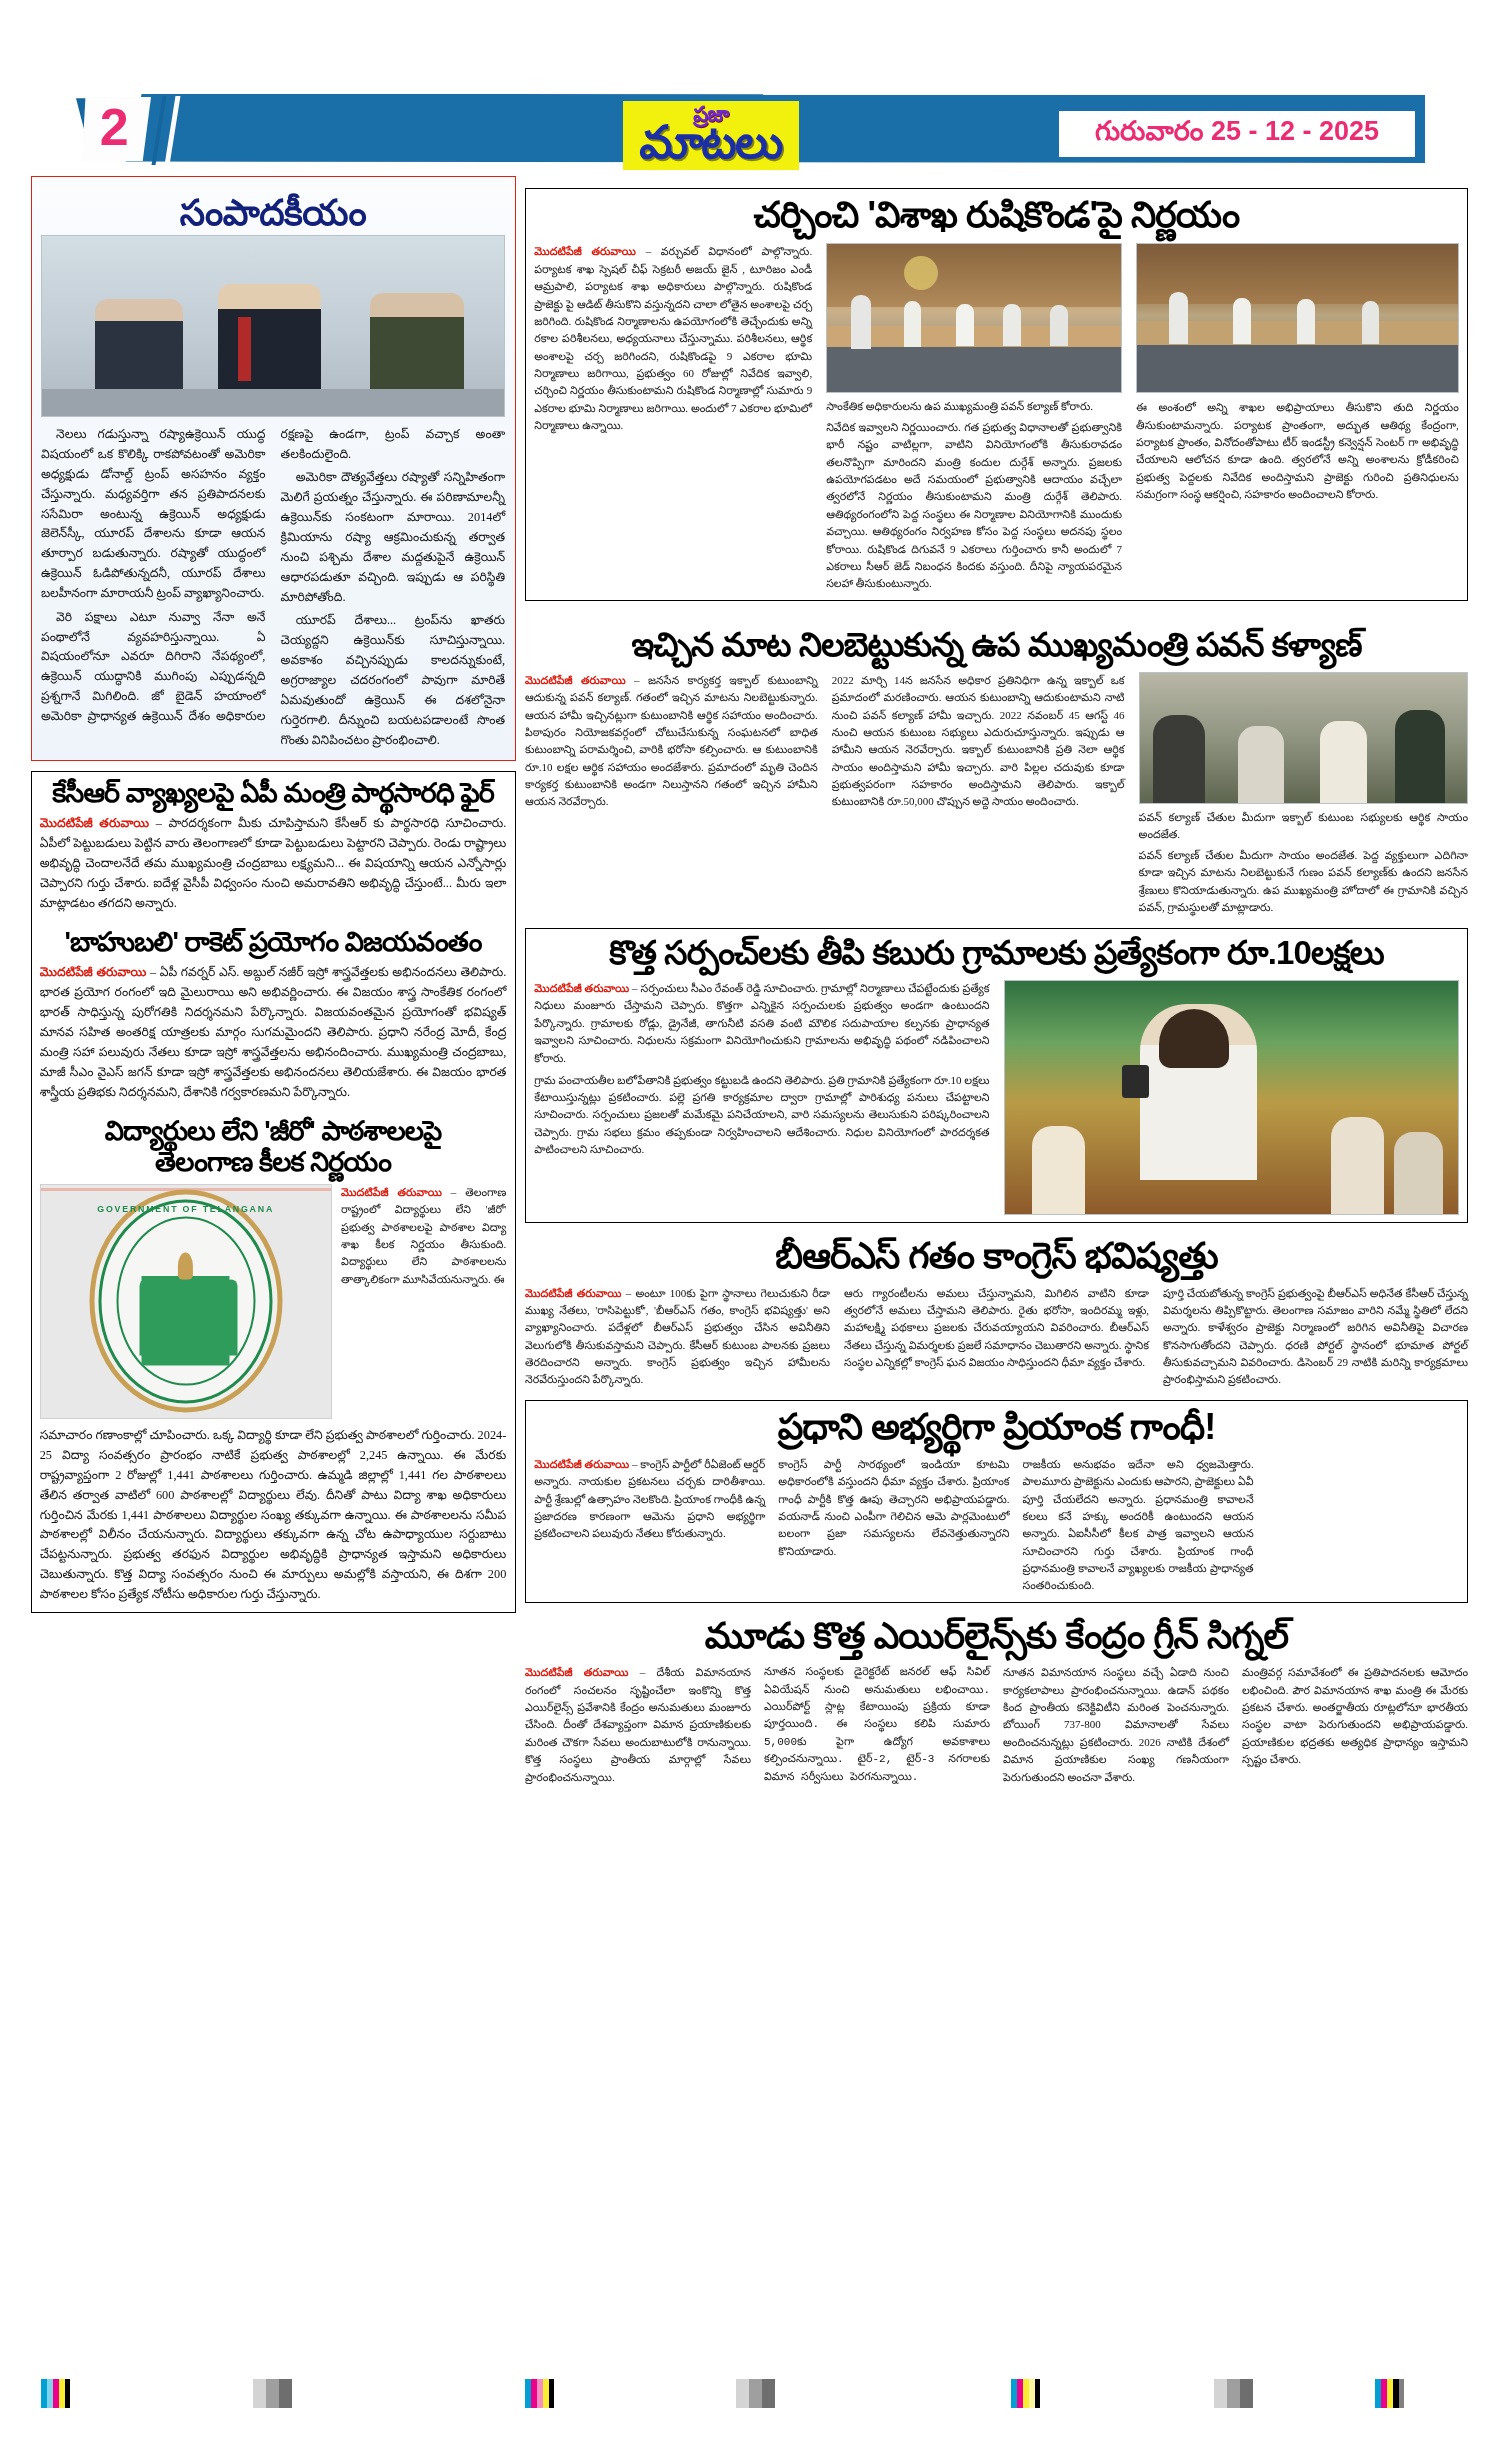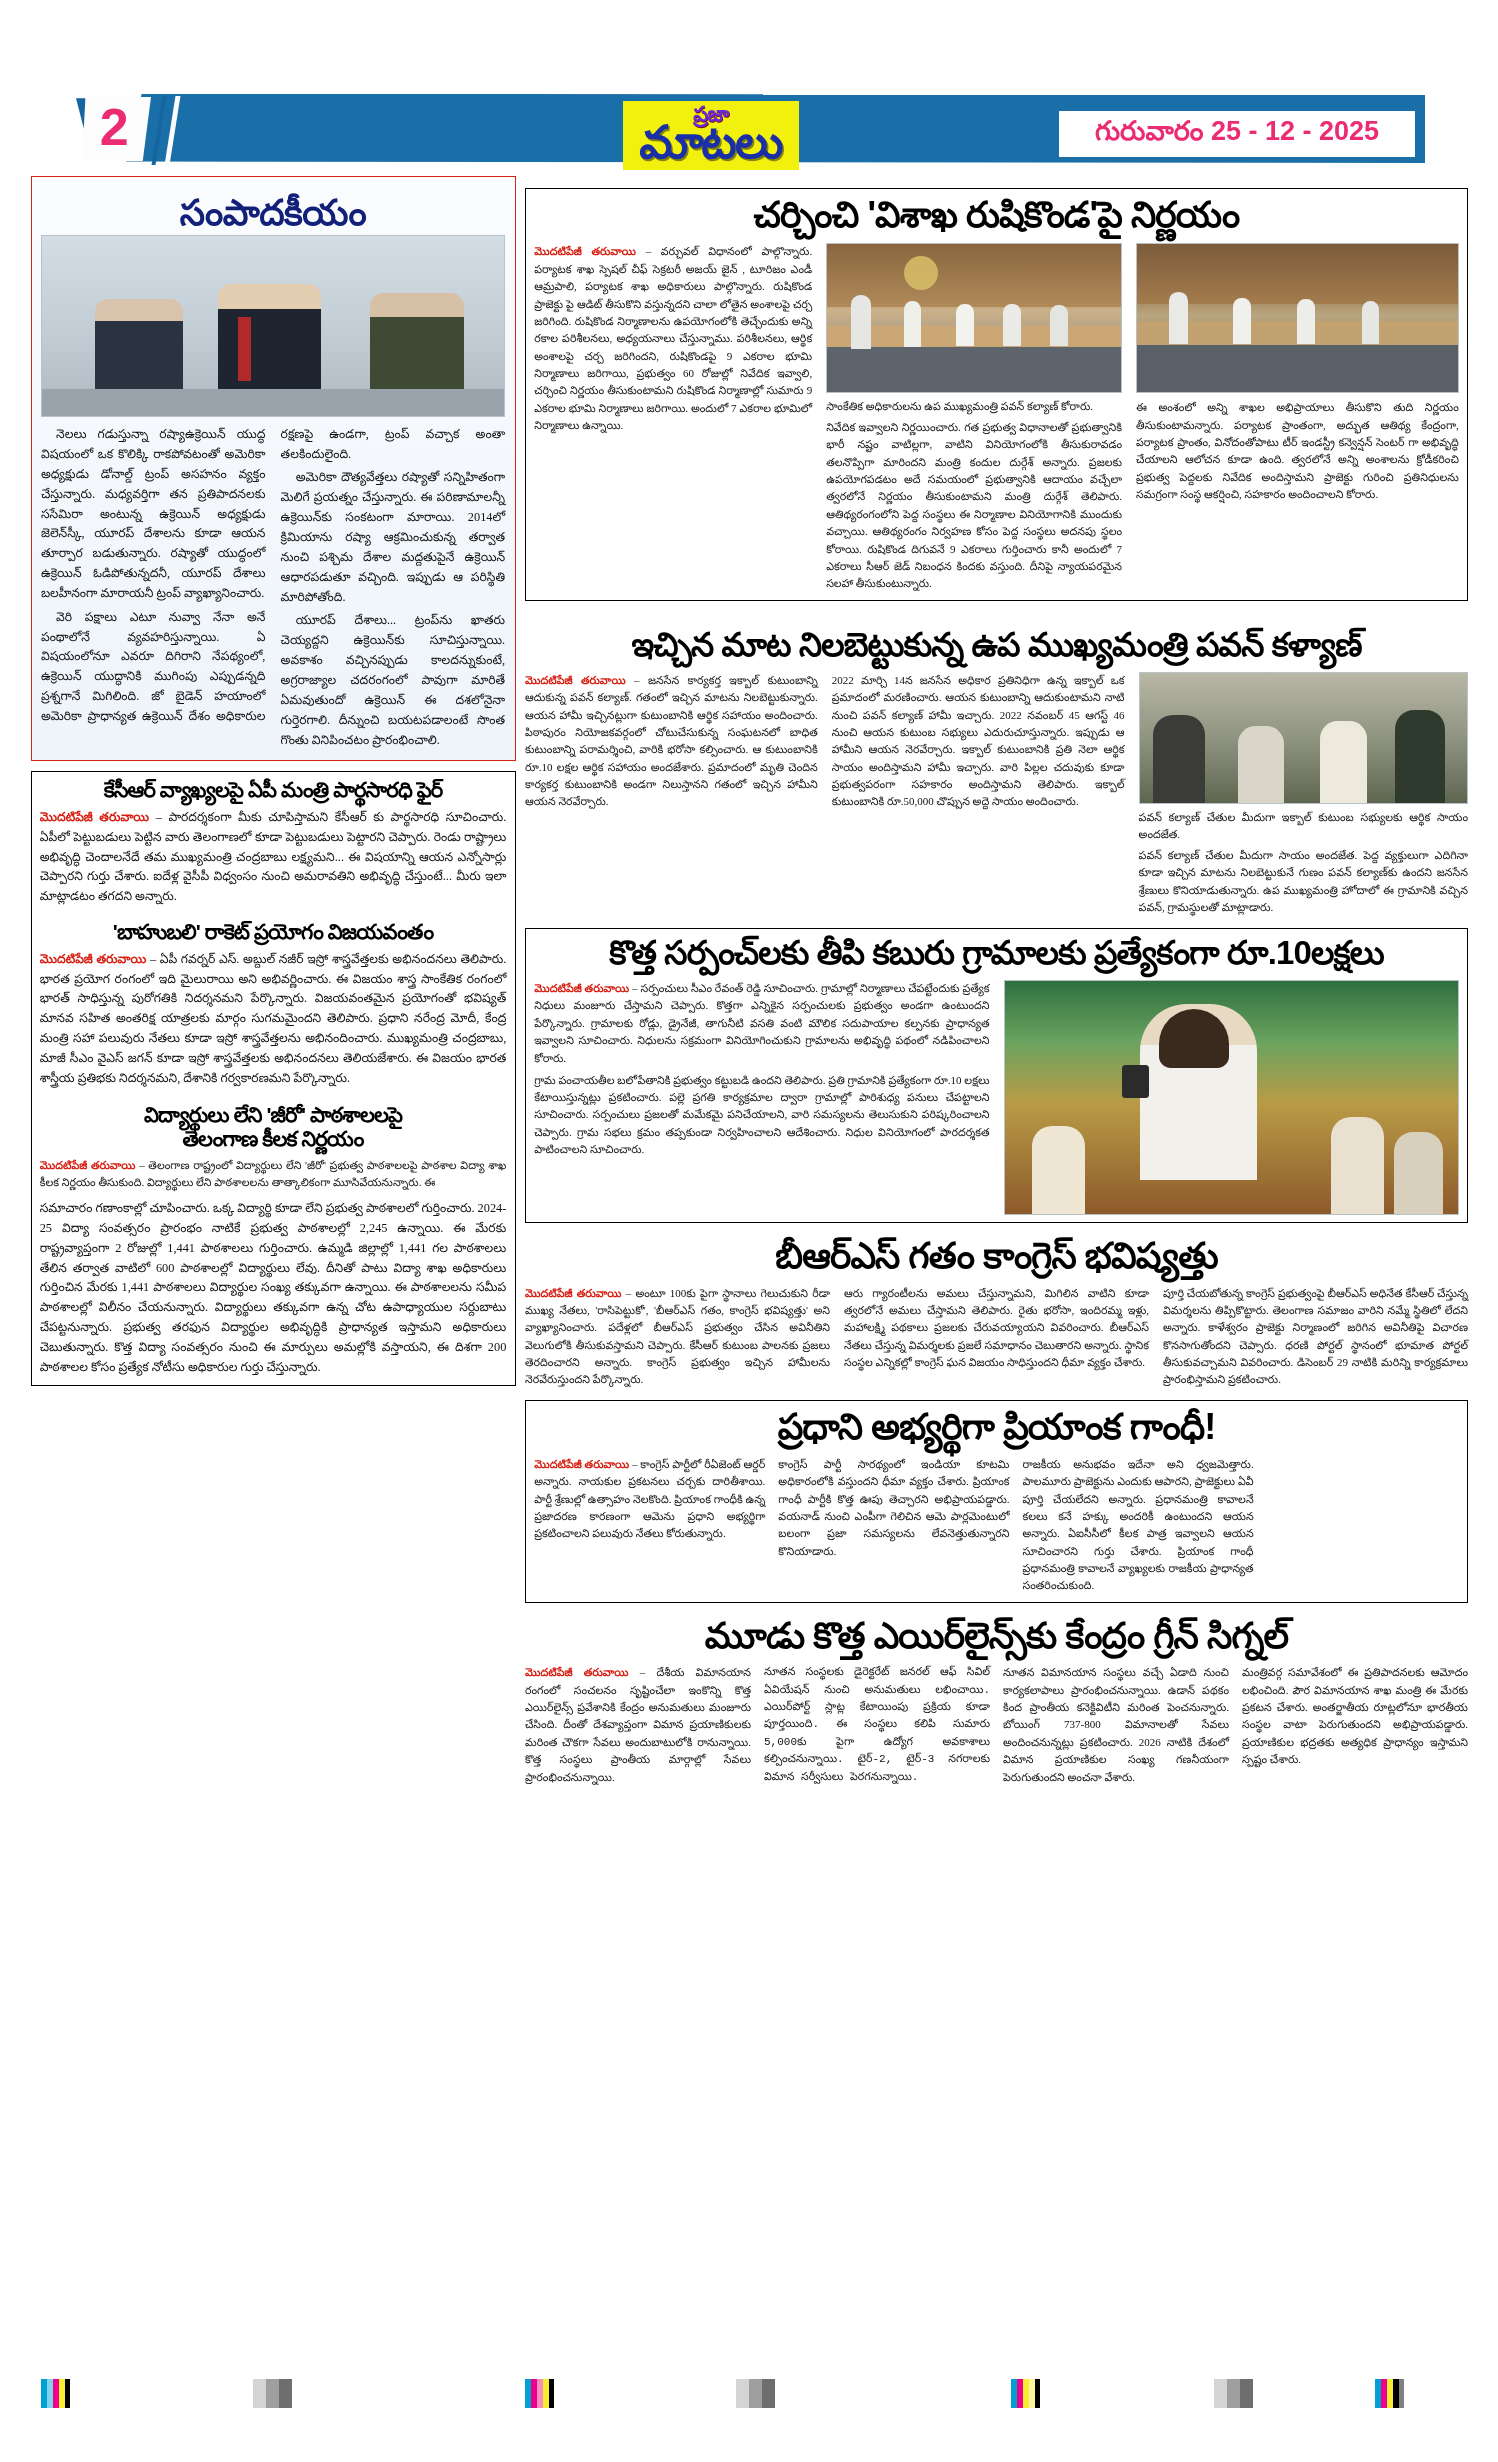--- a/index.html
+++ b/index.html
@@ -97,21 +97,21 @@
   .ph-fig { position:absolute; bottom:0; border-radius:13px 13px 0 0; }
 
   .news-box { border:1.8px solid #000; background:#fff; padding:5.9px 8.2px 7px 8.2px; margin-top:10.6px; }
   .hl {
     font-family:"Liberation Sans","DejaVu Sans",sans-serif;
     font-weight:bold; color:#000; text-align:center;
     line-height:1.12; letter-spacing:-0.9px;
   }
   .hl-xl { font-size:36px; }
   .hl-lg { font-size:33px; }
-  .hl-md { font-size:21px; }
+  .hl-md { font-size:27px; }
 
   .cols2 { column-count:2; column-gap:15.2px; }
 
   .body-txt {
     font-size:12.3px; line-height:1.62; text-align:justify; color:#111;
     font-family:"Liberation Serif","DejaVu Serif",serif;
     hyphens:auto; word-break:break-word;
   }
   .body-txt.sm { font-size:11px; line-height:1.58; }
   .lead { color:#d81f12; font-weight:bold; }
@@ -189,20 +189,35 @@
       <div class="body-txt" style="margin-top:5.9px;text-align:justify;">
         <span class="lead">మొదటిపేజీ తరువాయి</span>
         <span> – </span>
         <span>ఏపీ గవర్నర్ ఎస్. అబ్దుల్ నజీర్ ఇస్రో శాస్త్రవేత్తలకు అభినందనలు తెలిపారు. భారత ప్రయోగ రంగంలో ఇది మైలురాయి అని అభివర్ణించారు. ఈ విజయం శాస్త్ర సాంకేతిక రంగంలో భారత్ సాధిస్తున్న పురోగతికి నిదర్శనమని పేర్కొన్నారు. విజయవంతమైన ప్రయోగంతో భవిష్యత్ మానవ సహిత అంతరిక్ష యాత్రలకు మార్గం సుగమమైందని తెలిపారు. ప్రధాని నరేంద్ర మోదీ, కేంద్ర మంత్రి సహా పలువురు నేతలు కూడా ఇస్రో శాస్త్రవేత్తలను అభినందించారు. ముఖ్యమంత్రి చంద్రబాబు, మాజీ సీఎం వైఎస్ జగన్ కూడా ఇస్రో శాస్త్రవేత్తలకు అభినందనలు తెలియజేశారు. ఈ విజయం భారత శాస్త్రీయ ప్రతిభకు నిదర్శనమని, దేశానికి గర్వకారణమని పేర్కొన్నారు.</span>
       </div>
 
       <div class="hl hl-md" style="margin-top:14px;">విద్యార్థులు లేని 'జీరో' పాఠశాలలపై</div>
       <div class="hl hl-md">తెలంగాణ కీలక నిర్ణయం</div>
 
       <div style="display:flex; gap:9.4px; margin-top:7px;">
+        <div class="emblem-wrap" style="width:292px;height:235px;">
+          <div style="position:absolute;left:0;top:3.5px;width:100%;height:2.9px;background:#e9b7ab;"></div>
+          <div class="emblem" style="width:193px;height:223px;">
+            <div style="position:absolute;inset:0;border-radius:50%;border:5.3px solid #c8a055;background:#f0f0ee;"></div>
+            <div style="position:absolute;inset:9.4px;border-radius:50%;border:3.5px solid #1f8a4c;background:#f6f6f4;"></div>
+            <div style="position:absolute;inset:27px;border-radius:50%;border:2.3px solid #1f8a4c;"></div>
+
+            <div style="position:absolute;left:50%;top:34%;transform:translateX(-50%);width:88px;height:100px;background:
+                 linear-gradient(180deg,transparent 0 10.6px,#2f9c5c 10.6px 100%);"></div>
+            <div style="position:absolute;left:50%;top:28%;transform:translateX(-50%);width:15.2px;height:27px;background:#c8a055;border-radius:50% 50% 4.7px 4.7px;"></div>
+            <div style="position:absolute;left:26%;top:40%;width:13px;height:76px;background:#2f9c5c;border-radius:6.4px 6.4px 0 0;"></div>
+            <div style="position:absolute;left:70%;top:40%;width:13px;height:76px;background:#2f9c5c;border-radius:6.4px 6.4px 0 0;"></div>
+            <div style="position:absolute;left:50%;top:6%;transform:translateX(-50%);color:#1f8a4c;font-size:8.8px;letter-spacing:1.8px;font-family:'Liberation Sans',sans-serif;font-weight:bold;white-space:nowrap;">GOVERNMENT OF TELANGANA</div>
+          </div>
+        </div>
         <div class="body-txt sm" style="flex:1;">
           <span class="lead">మొదటిపేజీ తరువాయి</span>
           <span> – </span>
           <span>తెలంగాణ రాష్ట్రంలో విద్యార్థులు లేని 'జీరో' ప్రభుత్వ పాఠశాలలపై పాఠశాల విద్యా శాఖ కీలక నిర్ణయం తీసుకుంది. విద్యార్థులు లేని పాఠశాలలను తాత్కాలికంగా మూసివేయనున్నారు. ఈ</span>
         </div>
       </div>
 
       <div class="body-txt" style="margin-top:7px;text-align:justify;">సమాచారం గణాంకాల్లో చూపించారు. ఒక్క విద్యార్థి కూడా లేని ప్రభుత్వ పాఠశాలలో గుర్తించారు. 2024-25 విద్యా సంవత్సరం ప్రారంభం నాటికే ప్రభుత్వ పాఠశాలల్లో 2,245 ఉన్నాయి. ఈ మేరకు రాష్ట్రవ్యాప్తంగా 2 రోజుల్లో 1,441 పాఠశాలలు గుర్తించారు. ఉమ్మడి జిల్లాల్లో 1,441 గల పాఠశాలలు తేలిన తర్వాత వాటిలో 600 పాఠశాలల్లో విద్యార్థులు లేవు. దీనితో పాటు విద్యా శాఖ అధికారులు గుర్తించిన మేరకు 1,441 పాఠశాలలు విద్యార్థుల సంఖ్య తక్కువగా ఉన్నాయి. ఈ పాఠశాలలను సమీప పాఠశాలల్లో విలీనం చేయనున్నారు. విద్యార్థులు తక్కువగా ఉన్న చోట ఉపాధ్యాయుల సర్దుబాటు చేపట్టనున్నారు. ప్రభుత్వ తరఫున విద్యార్థుల అభివృద్ధికి ప్రాధాన్యత ఇస్తామని అధికారులు చెబుతున్నారు. కొత్త విద్యా సంవత్సరం నుంచి ఈ మార్పులు అమల్లోకి వస్తాయని, ఈ దిశగా 200 పాఠశాలల కోసం ప్రత్యేక నోటీసు అధికారుల గుర్తు చేస్తున్నారు.</div>
     </div>
   </div>

